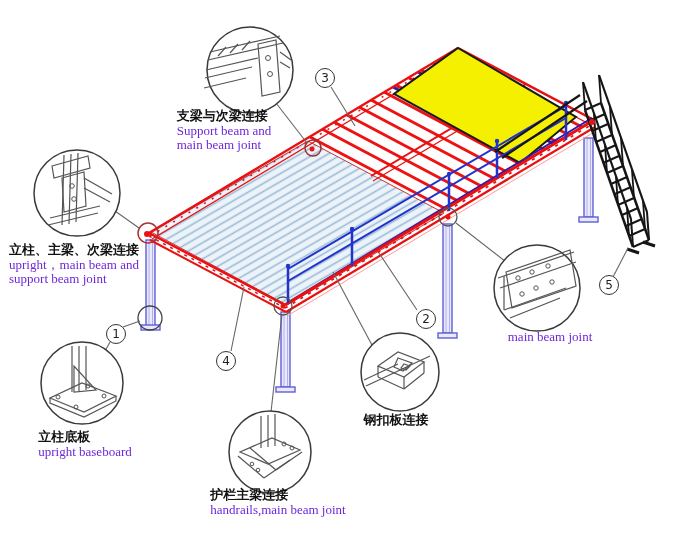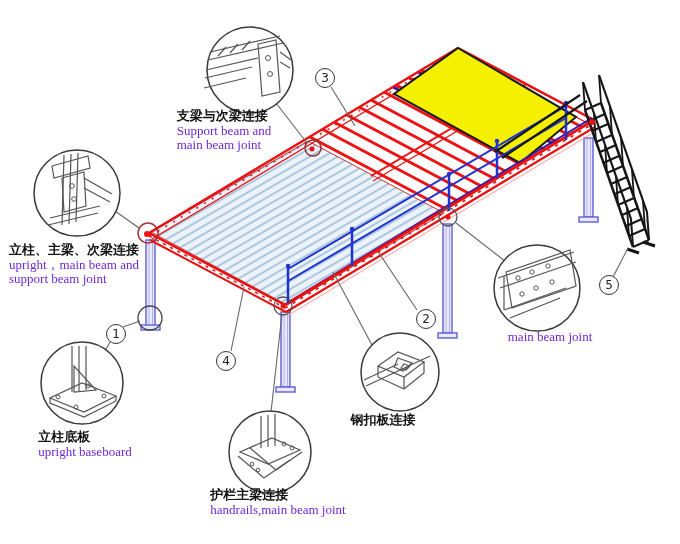--- a/index.html
+++ b/index.html
@@ -310,19 +310,19 @@
   <span class="en">support beam joint</span>
 </div>
 <div class="lbl" style="left:85px;top:430px;">
   <span class="zh">立柱底板</span>
   <span class="en">upright baseboard</span>
 </div>
 <div class="lbl" style="left:278px;top:488px;">
   <span class="zh">护栏主梁连接</span>
   <span class="en">handrails,main beam joint</span>
 </div>
-<div class="lbl" style="left:383px;top:413px;">
+<div class="lbl" style="left:396px;top:413px;">
   <span class="zh">钢扣板连接</span>
 </div>
 <div class="lbl" style="left:550px;top:330px;">
   <span class="en">main beam joint</span>
 </div>
 </div>
 
 </body></html>

